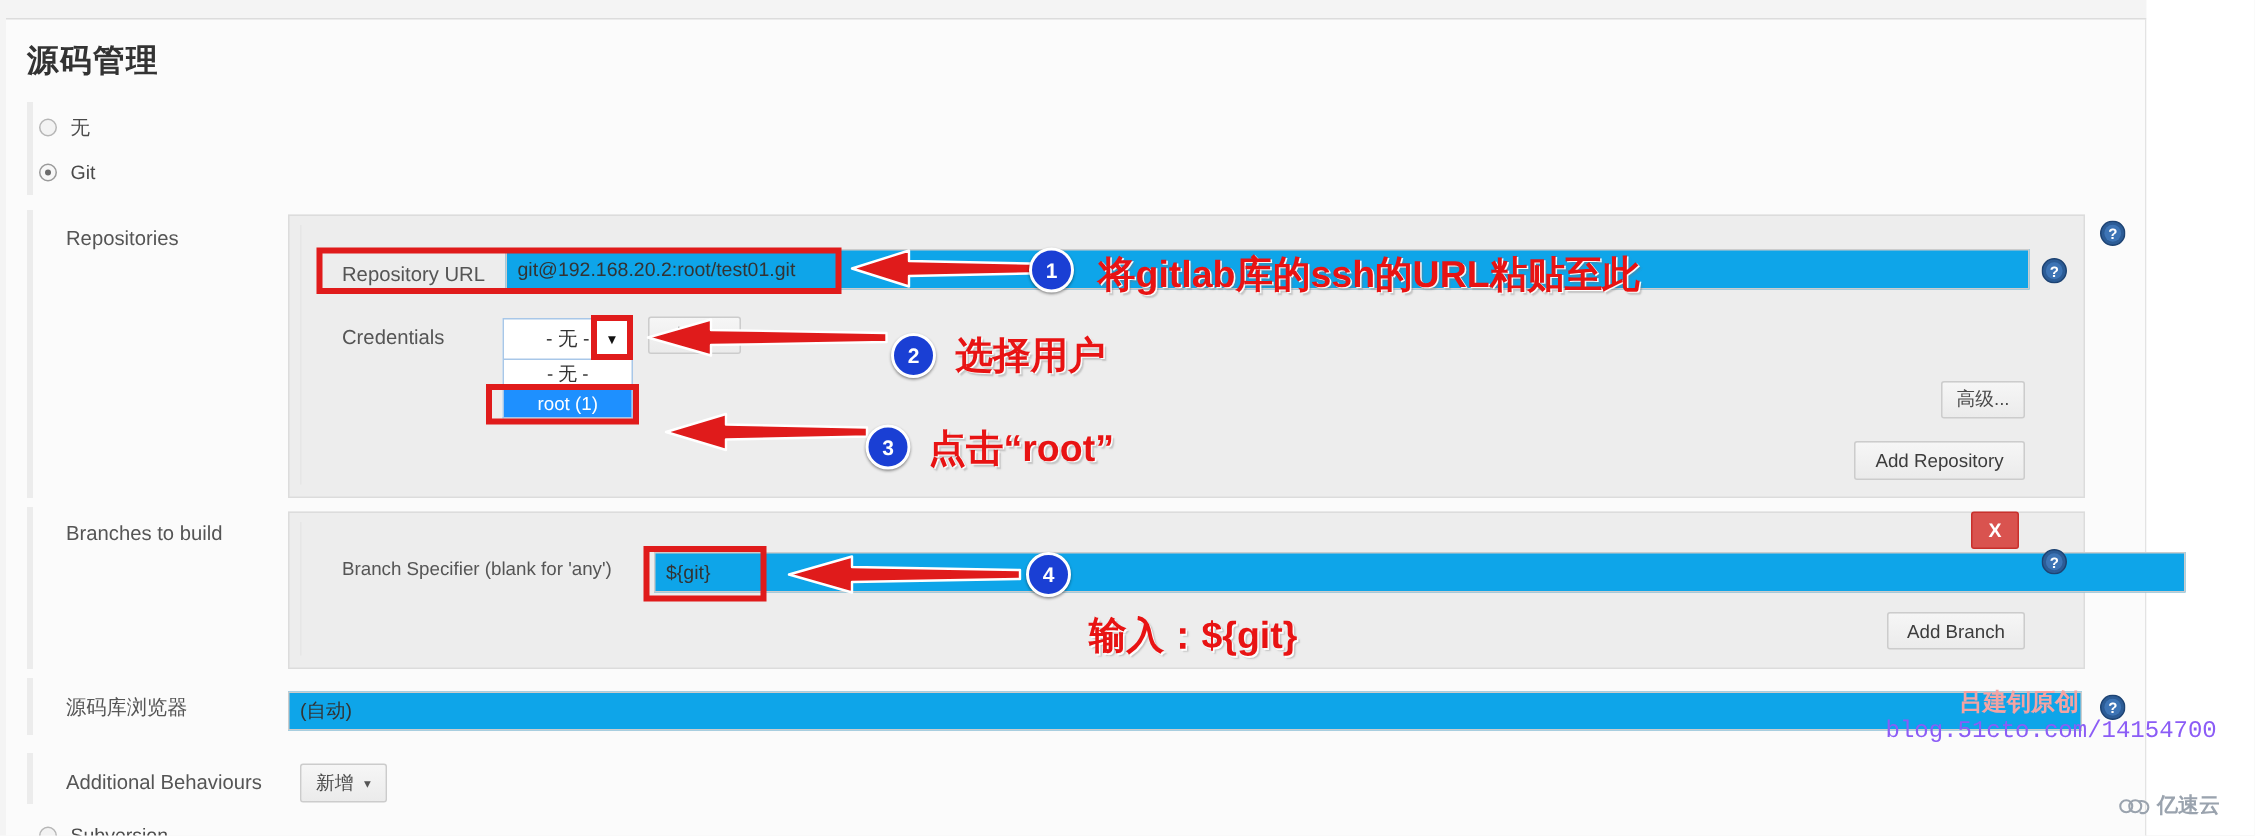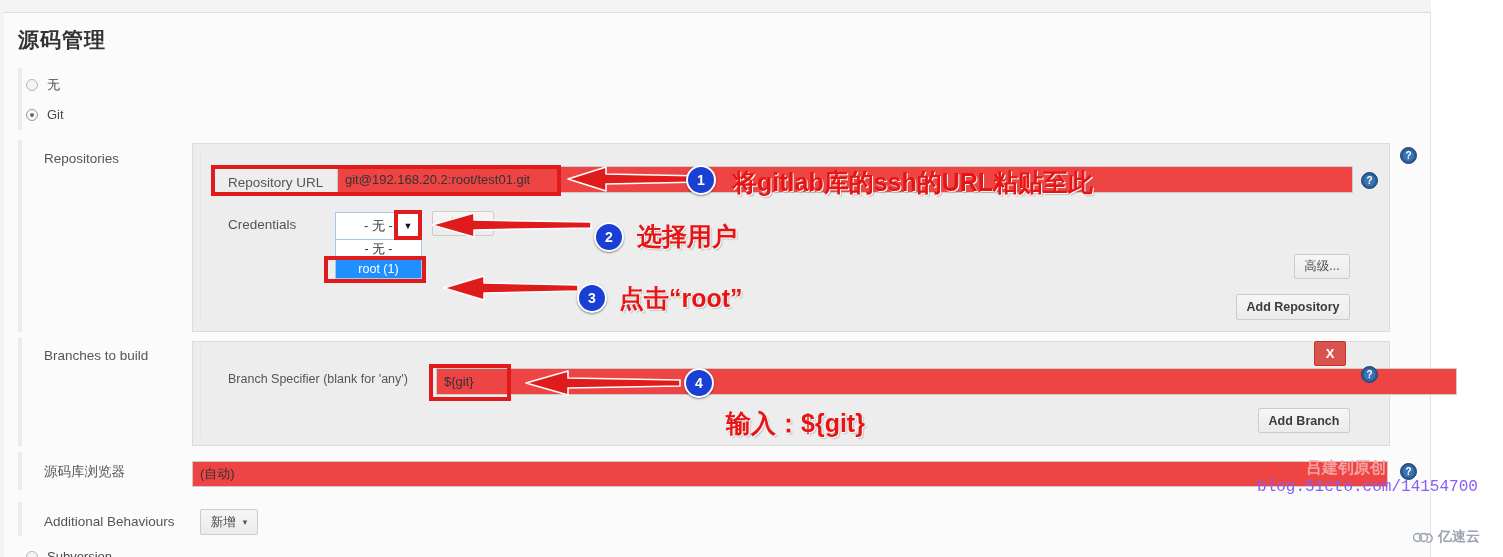--- a/index.html
+++ b/index.html
@@ -45,34 +45,34 @@
   
   .group-box{
     position:absolute;background:#ededed;border:1px solid #dcdcdc;
   }
 
   
   .setting-label{
     position:absolute;font-size:13.5px;color:#555;text-align:left;
   }
   .text-input{
-    position:absolute;background:#ef4444;border:1px solid #ccc;box-sizing:border-box;
+    position:absolute;background:#0ea5e9;border:1px solid #ccc;box-sizing:border-box;
     font-size:13px;color:#333;padding:4px 7px;line-height:normal;
     font-family:"Liberation Sans","DejaVu Sans",sans-serif;
   }
   .text-input.plain{border-color:#ccc;}
 
   
   .btn{
     position:absolute;background:linear-gradient(#f6f6f6,#ebebeb);
     border:1px solid #ccc;border-radius:2px;color:#4a4a4a;font-size:12.5px;
     display:flex;align-items:center;justify-content:center;box-sizing:border-box;
     font-family:"Liberation Sans","DejaVu Sans",sans-serif;
   }
-  .btn.bold{font-weight:bold;color:#3c3c3c;}
+  .btn.bold{font-weight:normal;color:#3c3c3c;}
   .btn-x{
     position:absolute;background:#d9534f;border:1px solid #c9302c;color:#fff;
     font-weight:bold;font-size:13px;display:flex;align-items:center;justify-content:center;
     box-sizing:border-box;border-radius:2px;
   }
 
   
   .help-icon{position:absolute;width:17px;height:17px;}
 
   

